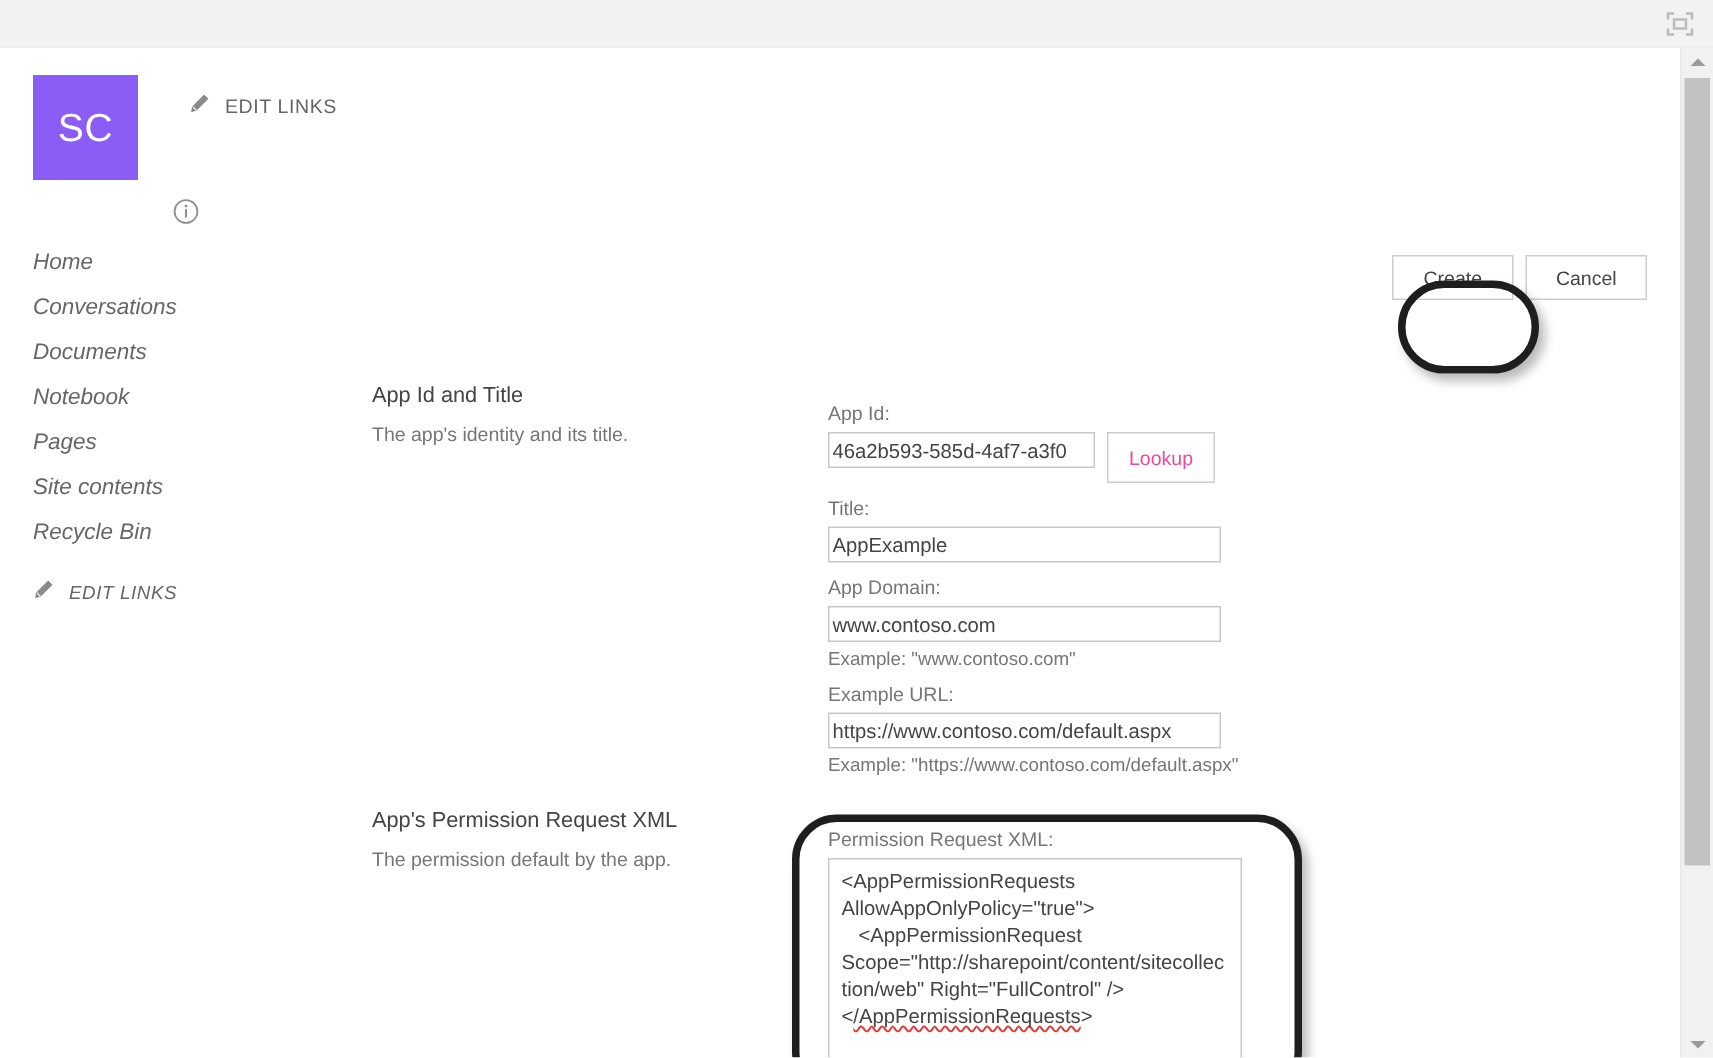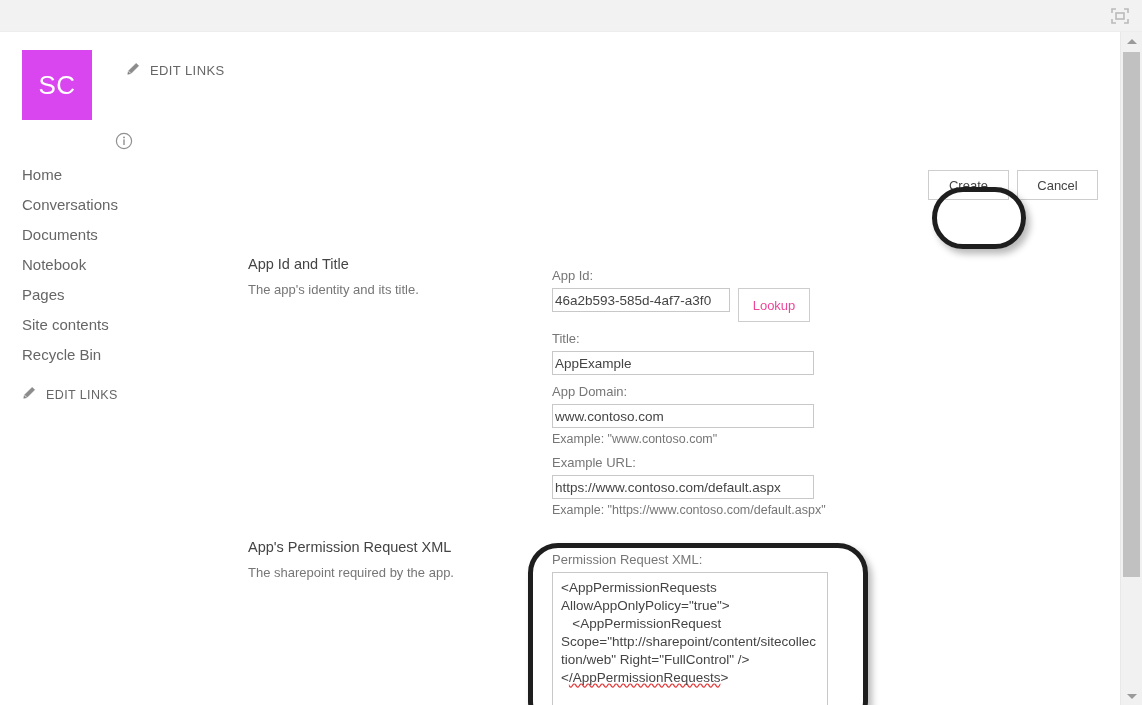--- a/index.html
+++ b/index.html
@@ -47,21 +47,21 @@
     overflow: hidden;
   }
 
   
   #site-logo {
     position: absolute;
     left: 22px;
     top: 18px;
     width: 70px;
     height: 70px;
-    background: #d946ef;
+    background: #8b5cf6;
     color: #ffffff;
     font-size: 26px;
     letter-spacing: .5px;
     display: flex;
     align-items: center;
     justify-content: center;
     font-family: "Liberation Sans", sans-serif;
   }
   #header-edit-links {
     position: absolute;
@@ -83,20 +83,21 @@
     height: 18px;
     cursor: pointer;
   }
 
   
   #site-nav {
     position: absolute;
     left: 22px;
     top: 128px;
     width: 190px;
+    font-style: italic;
   }
   .nav-item {
     display: block;
     font-size: 15px;
     color: #666666;
     line-height: 30px;
     text-decoration: none;
     cursor: pointer;
   }
   #nav-edit-links {
@@ -388,21 +389,21 @@
     <div class="field">
       <label class="field-label">Example URL:</label>
       <input class="text-input input-wide" type="text" value="https://www.contoso.com/default.aspx" style="">
       <span class="field-hint">Example: "https://www.contoso.com/default.aspx"</span>
     </div>
 
   </div>
 
   <div class="section-head" id="section-perm">
     <h3 class="section-title">App's Permission Request XML</h3>
-    <p class="section-desc">The sharepoint required by the app.</p>
+    <p class="section-desc">The permission default by the app.</p>
   </div>
 
   <div class="field-col" id="fields-perm">
     <div class="field">
       <label class="field-label">Permission Request XML:</label>
       <div id="xml-textarea" contenteditable="true" spellcheck="false" style=""><span>&lt;AppPermissionRequests AllowAppOnlyPolicy="true"&gt;</span>
 <span>   &lt;AppPermissionRequest Scope="http://sharepoint/content/sitecollection/web" Right="FullControl" /&gt;</span>
 <span>&lt;<span class="spell-underline">/AppPermissionRequests</span>&gt;</span></div>
     </div>
   </div>

